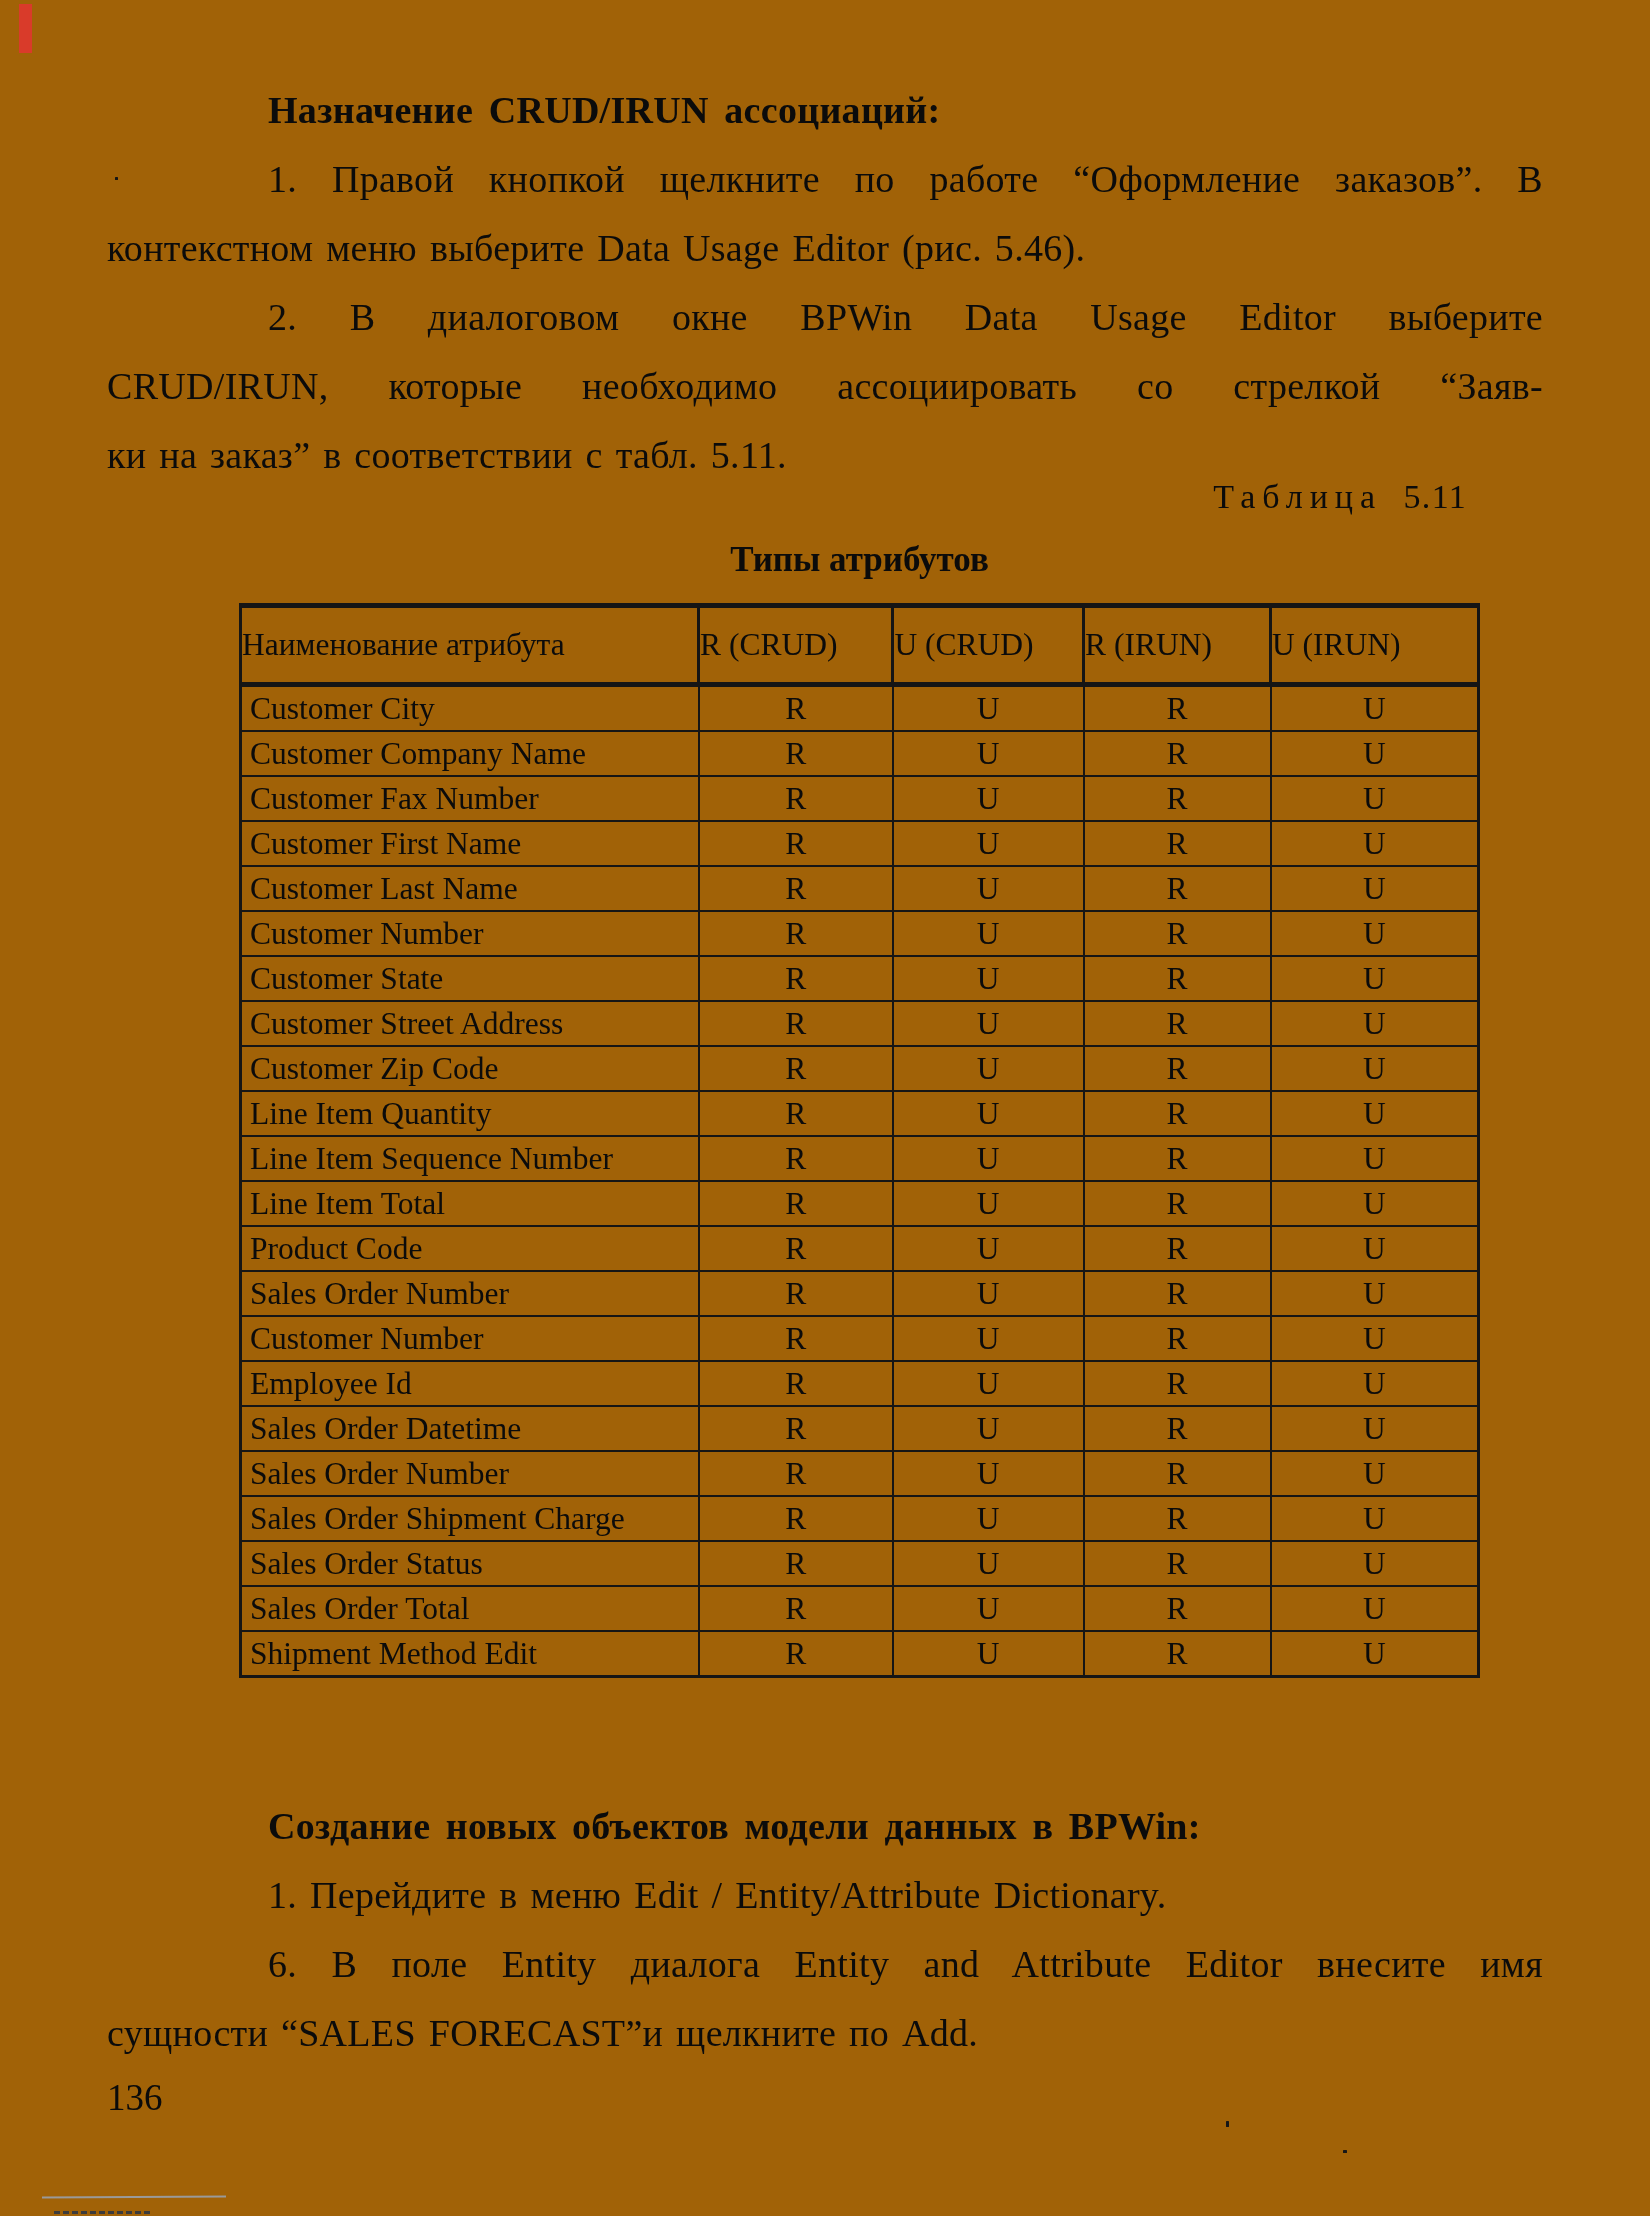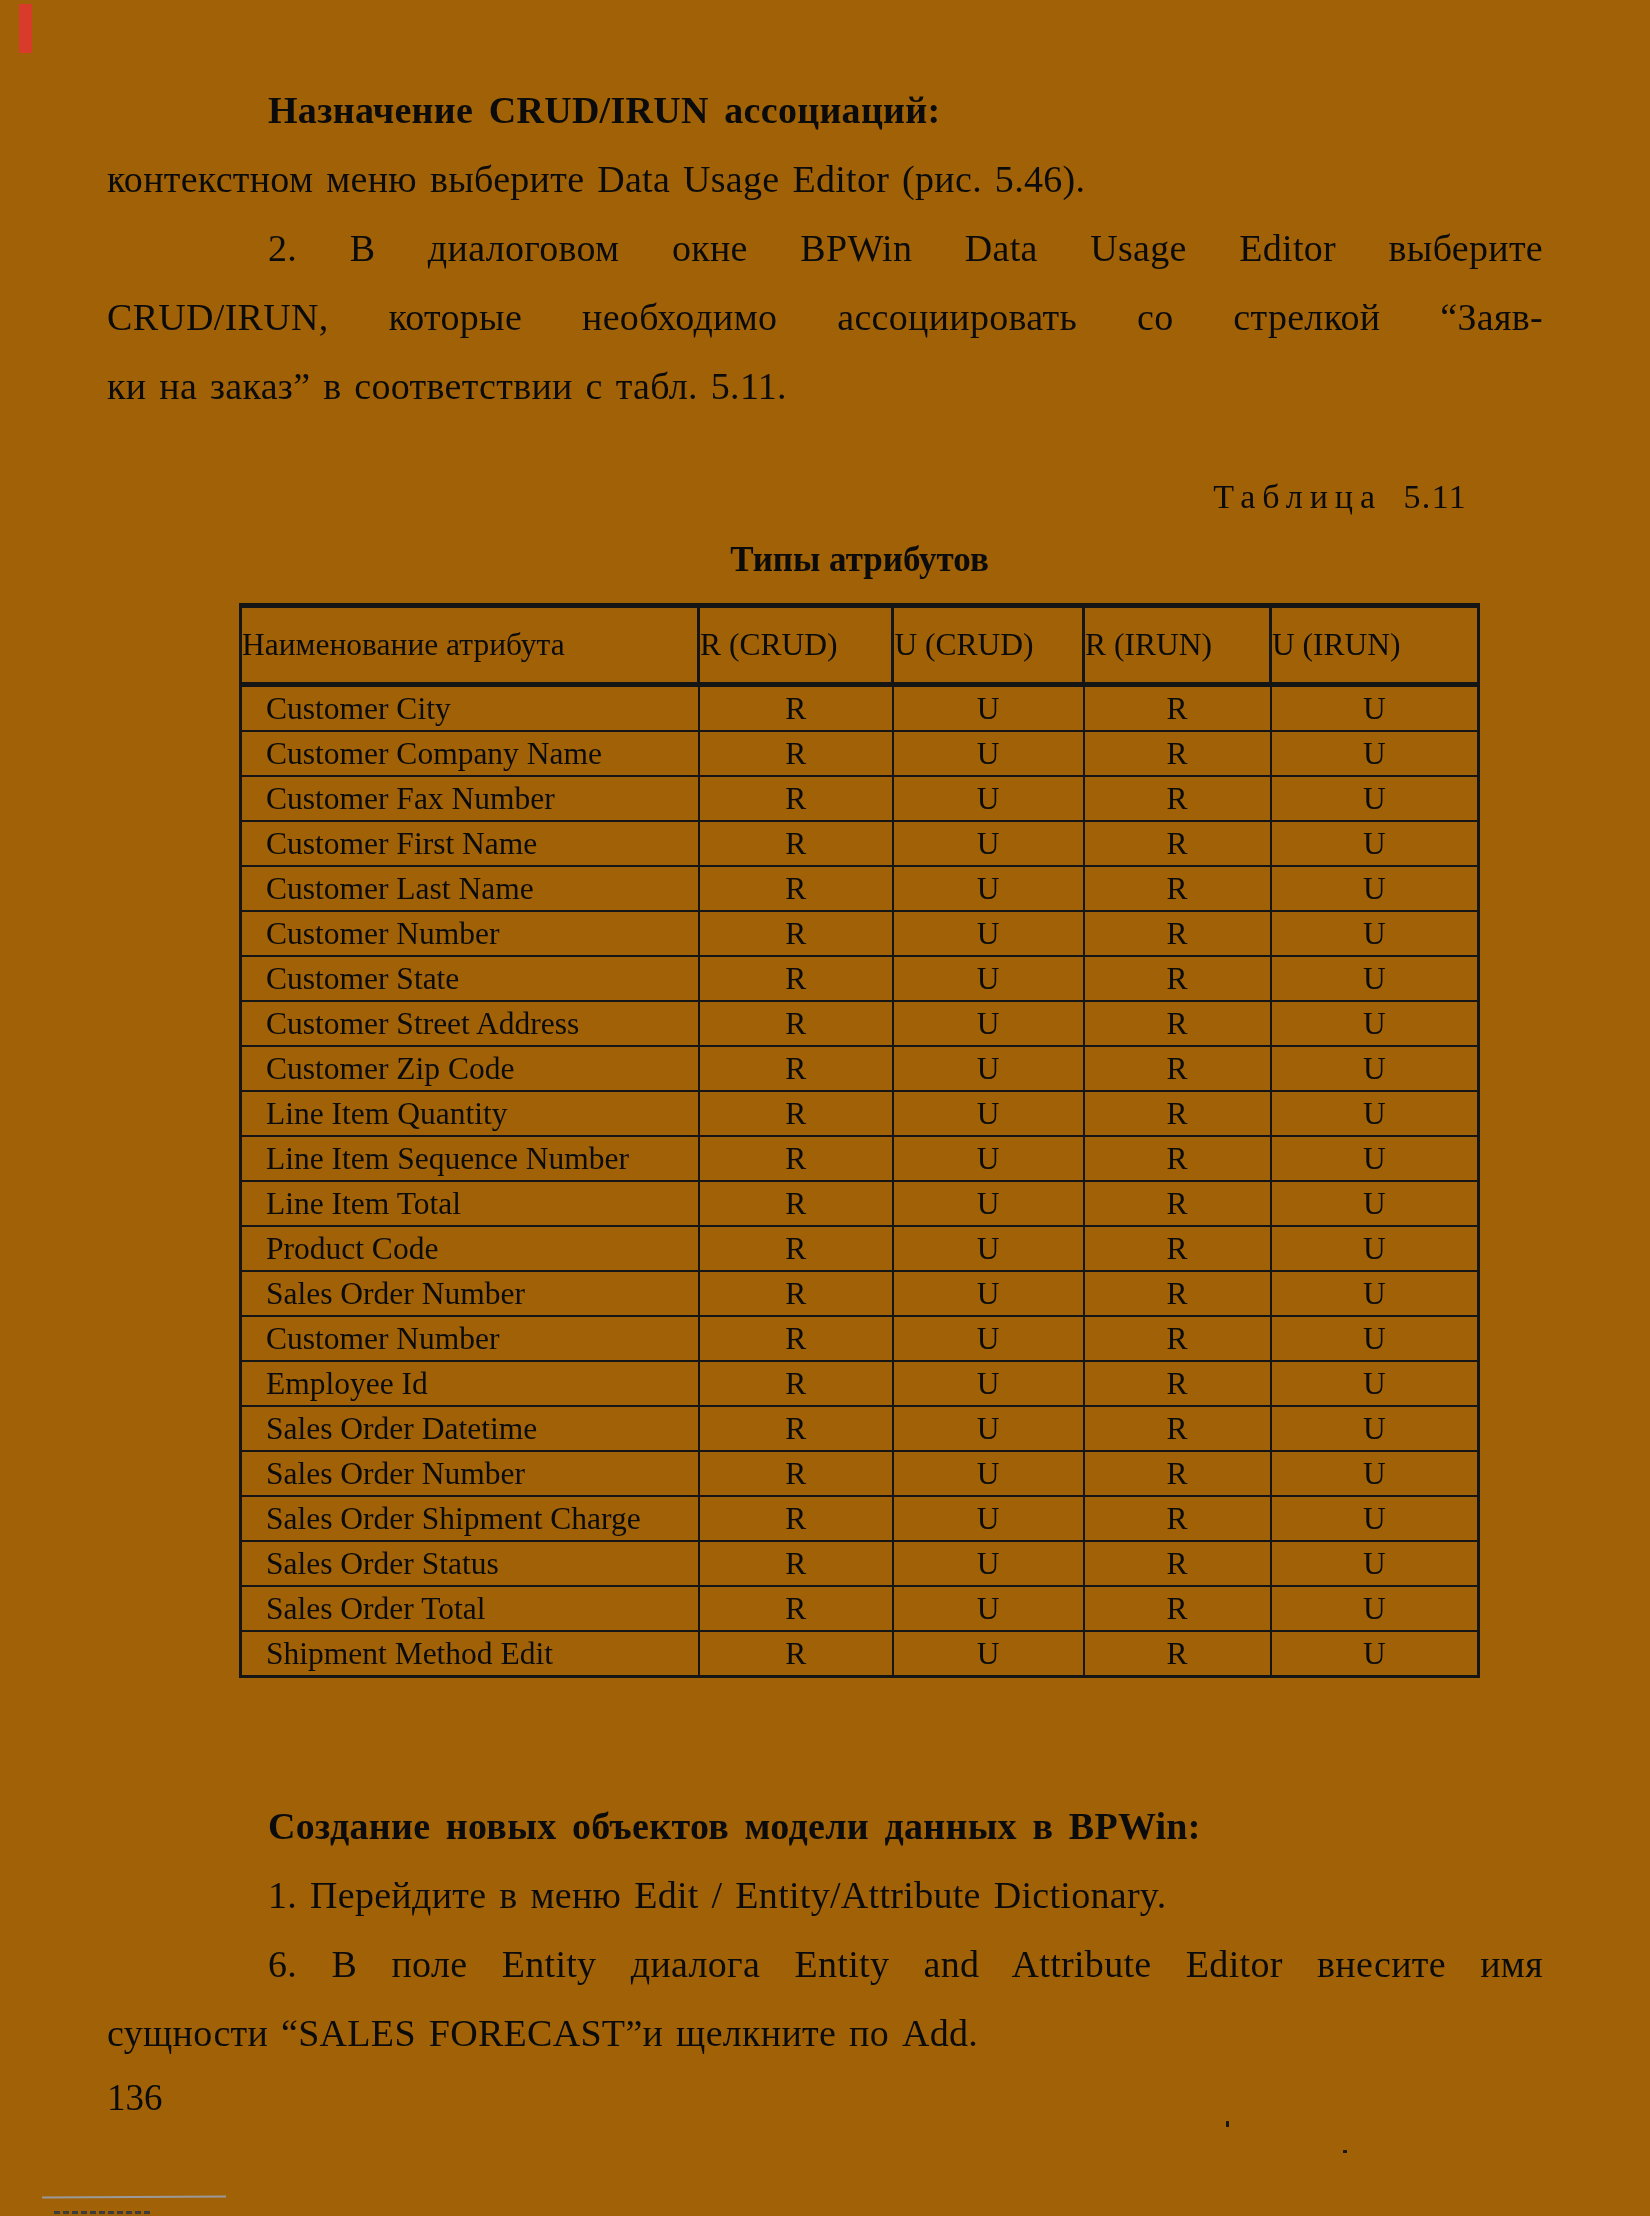--- a/index.html
+++ b/index.html
@@ -44,21 +44,21 @@
   table.attr col.c3{width:15.1%;}
   table.attr col.c4{width:16.8%;}
   table.attr th{
     height:74px;font-weight:normal;text-align:left;
     border:3.1px solid #151515;border-top:5px solid #151515;border-bottom:5px solid #151515;
     padding:0;
   }
   table.attr td{
     height:43px;border:2.5px solid #151515;padding:0;
   }
-  table.attr .cell-name{text-align:left;padding-left:24px;}
+  table.attr .cell-name{text-align:left;padding-left:8px;}
   table.attr .cell-val{text-align:center;}
   table.attr{border:3.8px solid #151515;}
   
   .pagenum{position:absolute;top:2063px;left:107px;font-size:37px;line-height:69px;}
   
   .artifact-red{
     position:absolute;top:3.8px;left:19px;width:13.2px;height:49px;
     background:#d93b2a;
   }
   .artifact-line-grey{
@@ -81,20 +81,21 @@
 
   <div class="artifact-red"></div>
   <div class="artifact-line-grey"></div>
   <div class="artifact-line-dash"></div>
   <div class="speck s1"></div>
   <div class="speck s2"></div>
   <div class="speck s3"></div>
 
   <div class="textcol" style="top:76px;">
     <div class="tline bold indent">Назначение CRUD/IRUN ассоциаций:</div>
+    <div class="tline indent fill">1. Правой кнопкой щелкните по работе “Оформление заказов”. В</div>
     <div class="tline">контекстном меню выберите Data Usage Editor (рис. 5.46).</div>
     <div class="tline indent fill">2. В диалоговом окне BPWin Data Usage Editor выберите</div>
     <div class="tline fill">CRUD/IRUN, которые необходимо ассоциировать со стрелкой “Заяв-</div>
     <div class="tline">ки на заказ” в соответствии с табл. 5.11.</div>
   </div>
 
   <div class="caption">
     <span class="cap-word">Таблица</span><span class="cap-num">5.11</span>
   </div>
 

